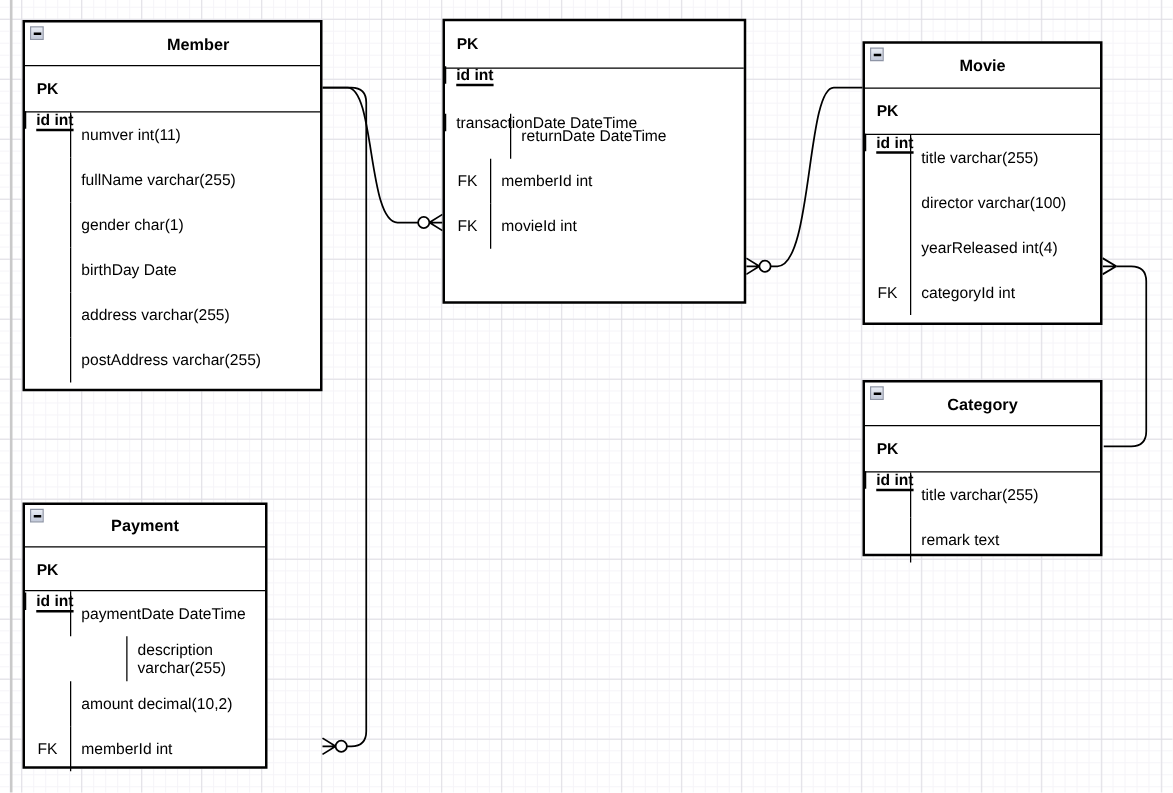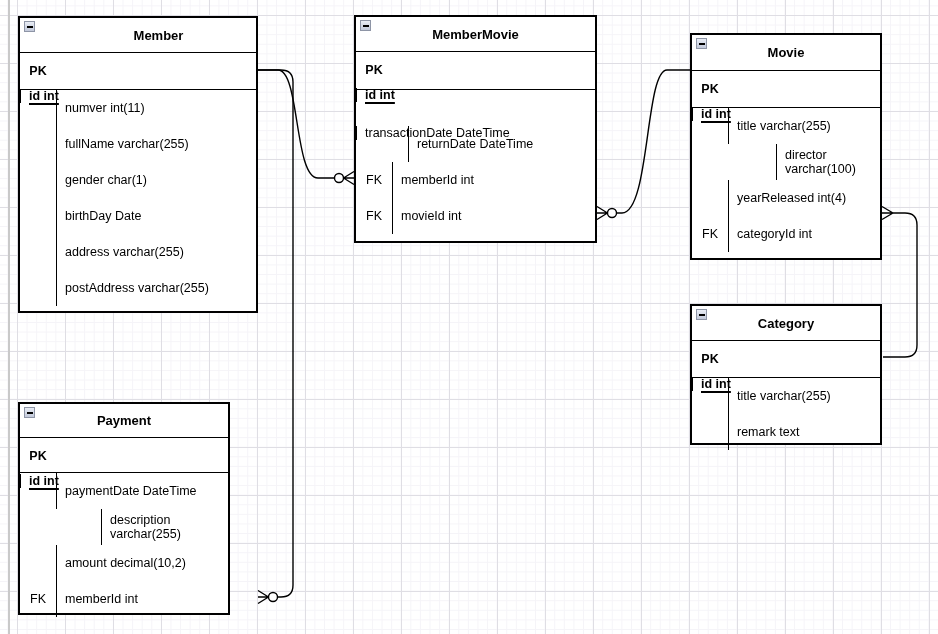--- a/index.html
+++ b/index.html
@@ -121,26 +121,20 @@
             <span class="key"></span>
             <span class="val">address varchar(255)</span>
           </div>
           <div class="tbl-row" style="height: 36px;">
             <span class="key"></span>
             <span class="val">postAddress varchar(255)</span>
           </div>
         </div>
       </div>
       <div class="er-table" style="left: 354px; top: 15px; width: 243px; height: 228px;">
-        <div class="tbl-header" style="height: 35px;">
-          <div class="collapse-btn">
-            <div class="minus"></div>
-          </div>
-          <span>MemberMovie</span>
-        </div>
         <div class="tbl-row pk" style="height: 38px;">
           <span class="key">PK</span>
           <span class="val">id int</span>
         </div>
         <div class="rows">
           <div class="tbl-row" style="height: 36px; flex-direction: column;">
             <span class="key"></span>
             <span class="val">transactionDate DateTime</span>
           </div>
           <div class="tbl-row" style="height: 36px; gap: 16px;">
@@ -166,21 +160,21 @@
         </div>
         <div class="tbl-row pk" style="height: 37px;">
           <span class="key">PK</span>
           <span class="val">id int</span>
         </div>
         <div class="rows">
           <div class="tbl-row" style="height: 36px;">
             <span class="key"></span>
             <span class="val">title varchar(255)</span>
           </div>
-          <div class="tbl-row" style="height: 36px; gap: 48px;">
+          <div class="tbl-row" style="height: 36px;">
             <span class="key"></span>
             <span class="val">director varchar(100)</span>
           </div>
           <div class="tbl-row" style="height: 36px;">
             <span class="key"></span>
             <span class="val">yearReleased int(4)</span>
           </div>
           <div class="tbl-row" style="height: 36px;">
             <span class="key">FK</span>
             <span class="val">categoryId int</span>
@@ -202,21 +196,21 @@
           <div class="tbl-row" style="height: 36px;">
             <span class="key"></span>
             <span class="val">title varchar(255)</span>
           </div>
           <div class="tbl-row" style="height: 36px;">
             <span class="key"></span>
             <span class="val">remark text</span>
           </div>
         </div>
       </div>
-      <div class="er-table" style="left: 18px; top: 402px; width: 212px; height: 213px;">
+      <div class="er-table" style="left: 18px; top: 402px; width: 196px; height: 213px;">
         <div class="tbl-header" style="height: 34px;">
           <div class="collapse-btn">
             <div class="minus"></div>
           </div>
           <span>Payment</span>
         </div>
         <div class="tbl-row pk" style="height: 35px;">
           <span class="key">PK</span>
           <span class="val">id int</span>
         </div>

